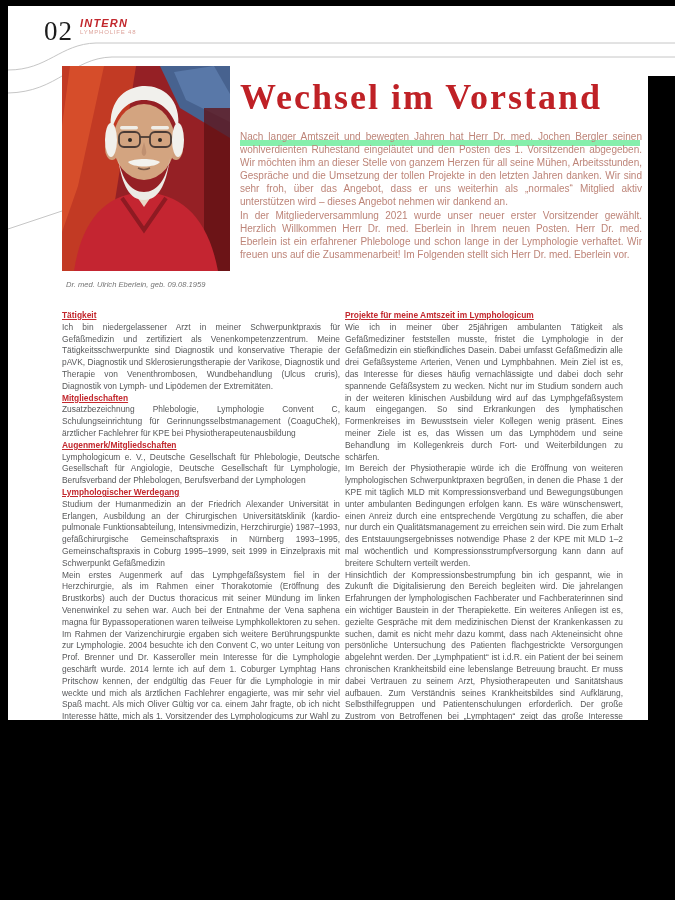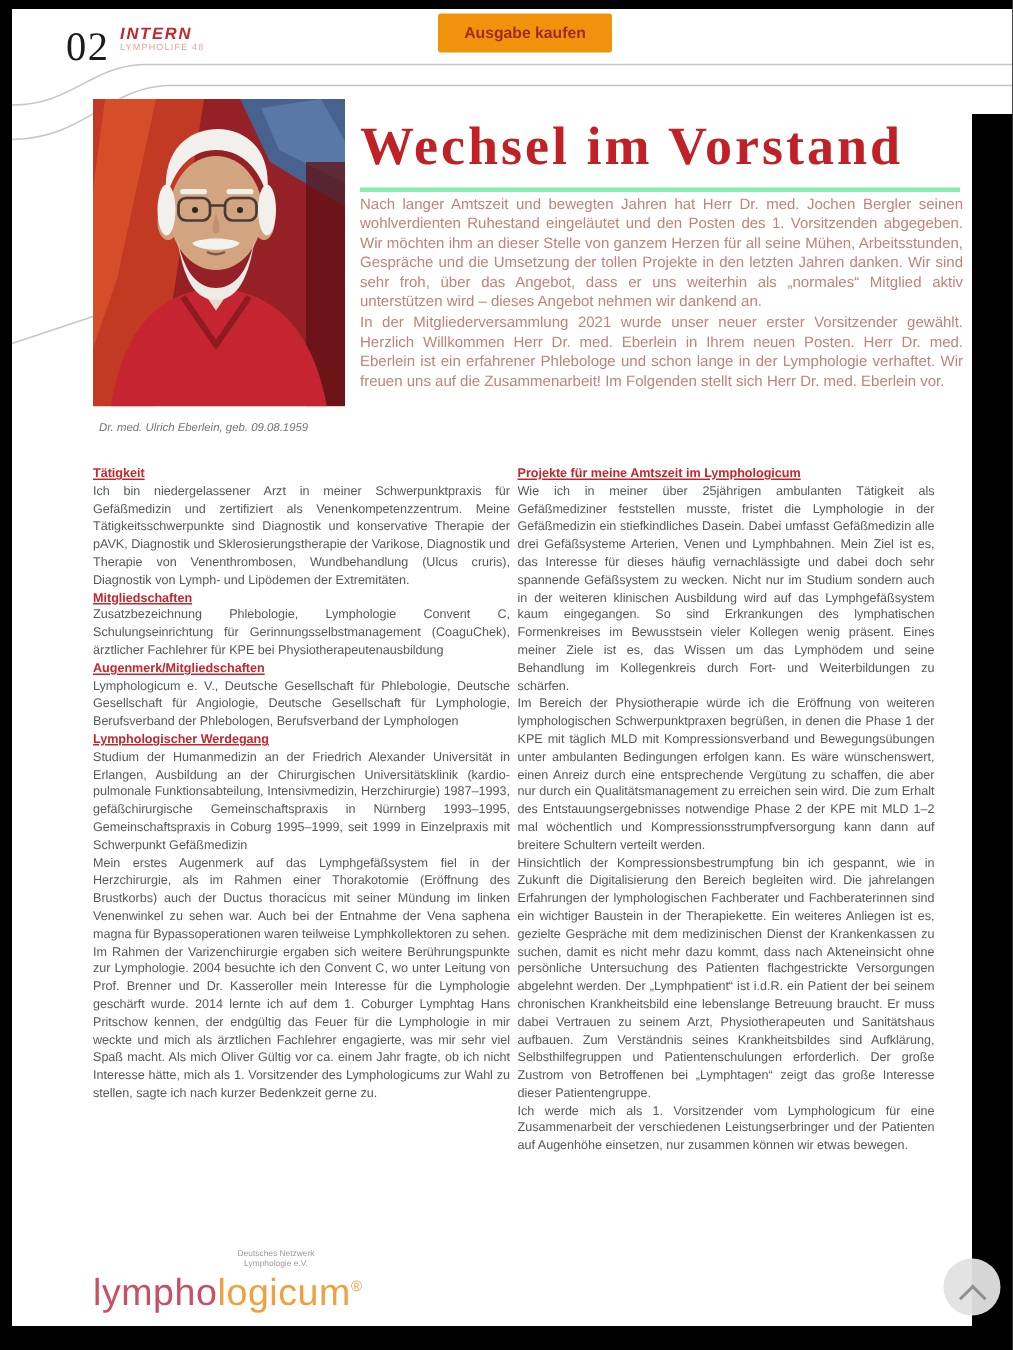--- a/index.html
+++ b/index.html
@@ -1,16 +1,16 @@
 <!DOCTYPE html>
 <html><head>
 <meta charset="utf-8">
 <style>
   html,body{margin:0;padding:0;background:#000;}
-  #screen{position:relative;width:675px;height:900px;background:#000;overflow:hidden;
+  #screen{position:relative;width:675px;height:720px;background:#000;overflow:hidden;
           font-family:"Liberation Sans",sans-serif;}
   
   .page-top{position:absolute;left:8px;top:6px;right:0;height:70px;background:#fff;}
   .page-main{position:absolute;left:8px;top:76px;width:640px;height:808px;background:#fff;}
 
   
   #deco{position:absolute;left:0;top:0;pointer-events:none;}
 
   
   .pageno{position:absolute;left:44px;top:16px;font-family:"Liberation Serif",serif;
@@ -24,21 +24,21 @@
           font-family:"Liberation Sans",sans-serif;display:flex;align-items:center;justify-content:center;cursor:pointer;}
 
   
   .photo{position:absolute;left:62px;top:66px;width:168px;height:205px;overflow:hidden;}
   .caption{position:absolute;left:66px;top:280px;width:170px;font-style:italic;
           font-size:7.6px;color:#737373;}
 
   
   h1.title{position:absolute;left:240px;top:76px;margin:0;width:400px;
           font-family:"Liberation Serif",serif;font-weight:bold;font-size:36px;
-          letter-spacing:2px;color:#bf2126;border-bottom:3px solid #86efac;padding-bottom:7px;}
+          letter-spacing:2px;color:#bf2126;border-bottom:6px solid #86efac;padding-bottom:22px;}
   .intro{position:absolute;left:240px;top:130px;width:402px;color:#bd8478;
           font-size:10px;line-height:13.1px;text-align:justify;}
   .intro p{margin:0;}
 
   
   .col{position:absolute;top:310px;width:278px;font-size:8.4px;line-height:11.8px;
           color:#57585a;text-align:justify;}
   .col-left{left:62px;}
   .col-right{left:345px;}
   .col h3{margin:0;font-size:8.4px;line-height:11.8px;color:#c2272d;font-weight:bold;text-align:left;text-decoration:underline;}
@@ -70,21 +70,20 @@
   <svg id="deco" width="675" height="240" viewBox="0 0 675 240">
     <path d="M 8,70 C 48,70 60,44 96,43 L 675,43" fill="none" stroke="#c6c6c6" stroke-width="1"></path>
     <path d="M 8,93 C 58,92 72,58 112,57 L 675,57" fill="none" stroke="#c6c6c6" stroke-width="1"></path>
     <path d="M 8,229 L 122,191" fill="none" stroke="#c6c6c6" stroke-width="1"></path>
   </svg>
 
   <div class="pageno">02</div>
   <div class="section-tag">INTERN</div>
   <div class="issue-tag">LYMPHOLIFE 48</div>
 
-  <button class="buy-btn">Ausgabe kaufen</button>
 
   <div class="photo">
     <svg width="168" height="205" viewBox="0 0 168 205">
       <rect x="0" y="0" width="168" height="205" fill="#952025"></rect>
       <polygon points="0,0 74,0 42,205 0,205" fill="#c23a24"></polygon>
       <polygon points="8,0 42,0 16,120 0,166 0,60" fill="#d9512b" opacity="0.85"></polygon>
       <polygon points="98,0 168,0 168,72 118,42" fill="#47628f"></polygon>
       <polygon points="112,6 152,0 168,28 168,56 124,34" fill="#5e7eae" opacity="0.8"></polygon>
       <rect x="142" y="42" width="26" height="163" fill="#5f1013" opacity="0.75"></rect>
 

